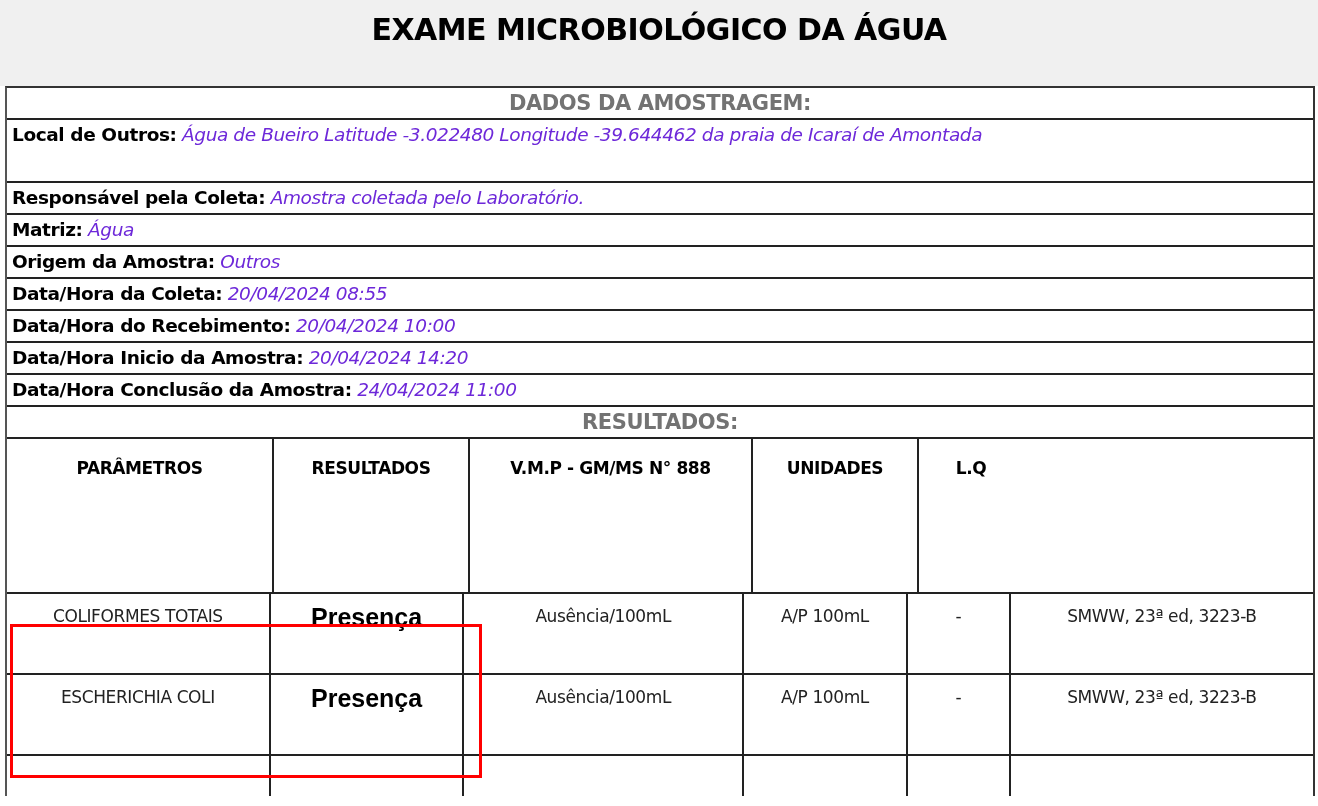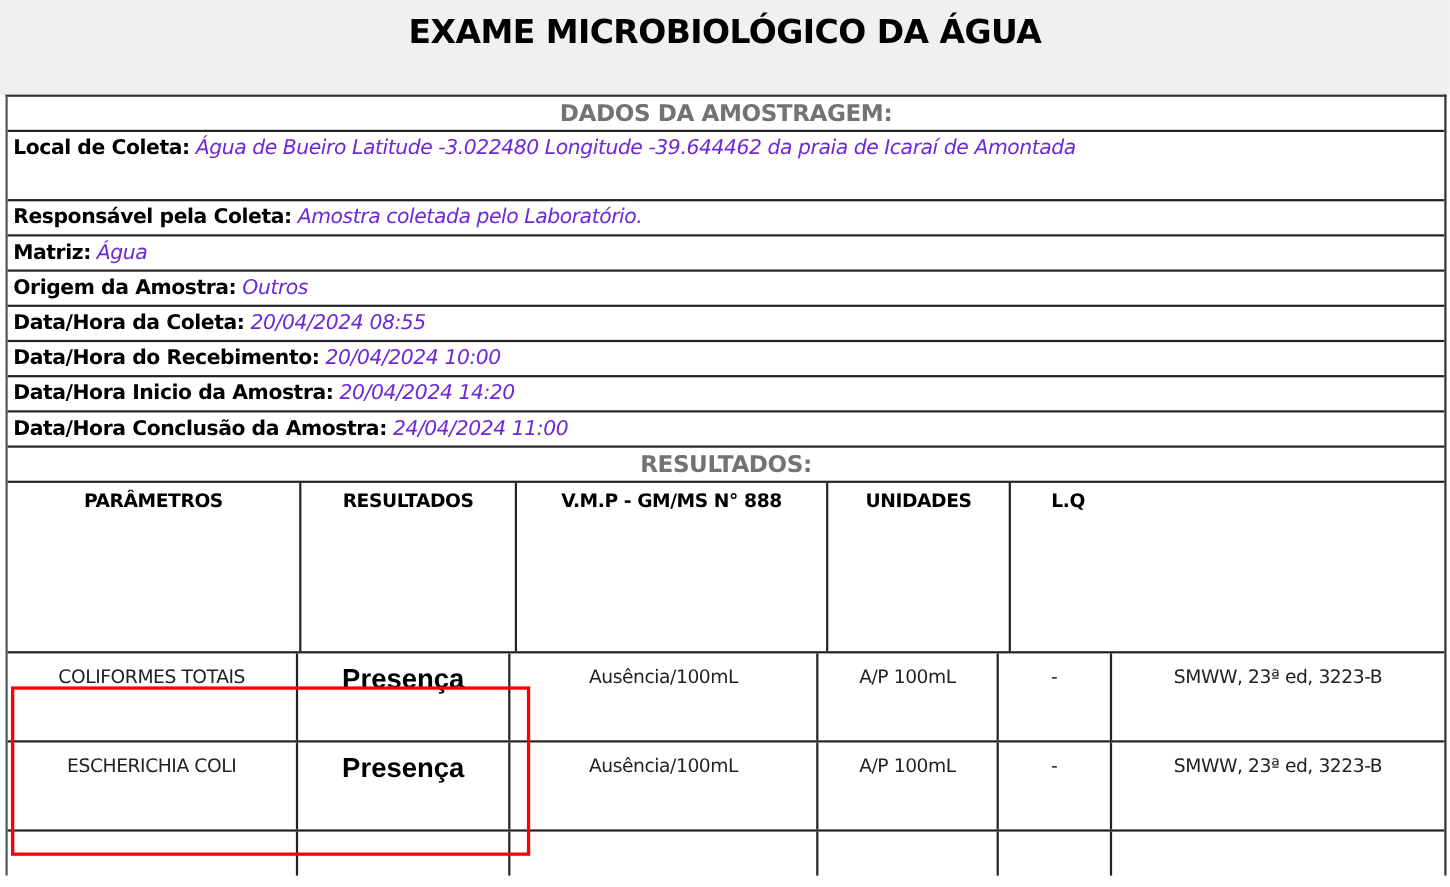--- a/index.html
+++ b/index.html
@@ -36,21 +36,21 @@
       color: #737373;
     }
     .grid { position: relative; }
     .grid .tr { display: flex; border-bottom: 2px solid #222; box-sizing: border-box; }
     .grid .td {
       box-sizing: border-box; border-right: 2px solid #222; text-align: center;
       font-family: "DejaVu Sans", sans-serif; font-size: 17px; color: #222;
       padding-top: 6px; letter-spacing: -0.4px;
     }
     .grid .td:last-child { border-right: none; }
-    .grid .th .td { font-weight: bold; color: #000; line-height: 30px; padding-top: 2px; }
+    .grid .th .td { font-weight: bold; color: #000; line-height: 30px; padding-top: 14px; }
     .c1 { width: 267px; } .c2 { width: 196px; } .c3 { width: 283px; }
     .c4 { width: 166px; } .c5 { width: 104px; } .c6 { width: 306px; }
     .th { height: 155px; }
     .dr { height: 81px; }
     .dr .td { padding-top: 12px; }
     .dr .td.result {
       font-family: "Liberation Sans", sans-serif; font-weight: bold; font-size: 25px;
       color: #000; padding-top: 9px; letter-spacing: 0;
     }
     .tail { height: 40px; }
@@ -63,21 +63,21 @@
 <body>
 
 <div class="title-band">
   <div class="title">EXAME MICROBIOLÓGICO DA ÁGUA</div>
 </div>
 
 <div class="sheet">
   <div class="row line section">DADOS DA AMOSTRAGEM:</div>
 
   <div class="row two">
-    <span class="k">Local de Coleta:</span>
+    <span class="k">Local de Outros:</span>
     <span class="v">Água de Bueiro Latitude -3.022480  Longitude -39.644462 da praia de Icaraí de Amontada</span>
   </div>
   <div class="row line">
     <span class="k">Responsável pela Coleta:</span>
     <span class="v">Amostra coletada pelo Laboratório.</span>
   </div>
   <div class="row line">
     <span class="k">Matriz:</span>
     <span class="v">Água</span>
   </div>

